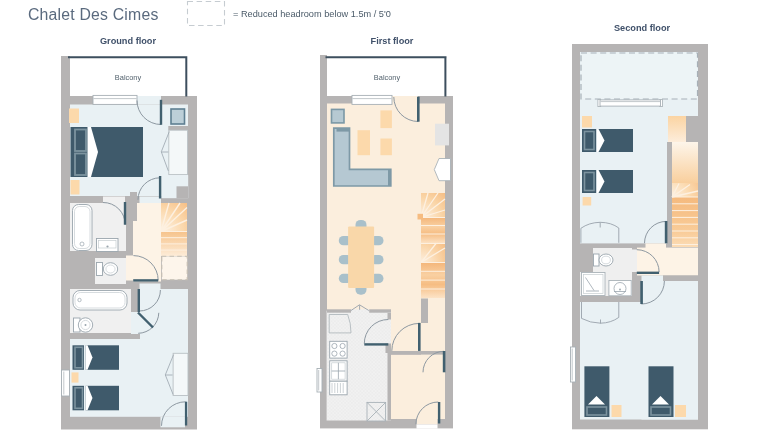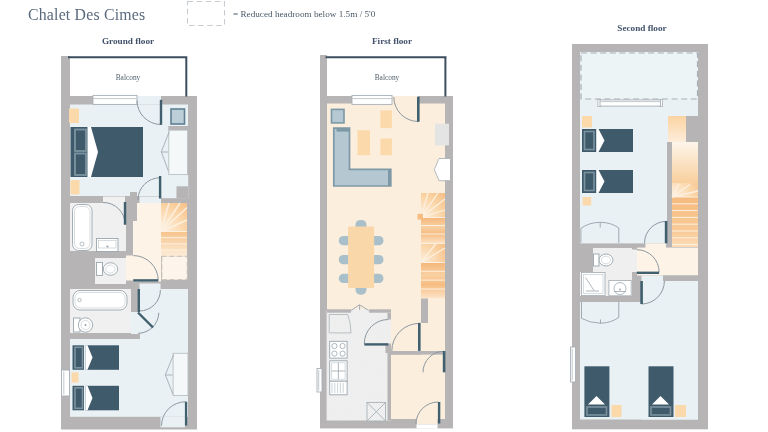--- a/index.html
+++ b/index.html
@@ -1,16 +1,16 @@
 <!DOCTYPE html>
 <html><head>
 <meta charset="utf-8">
 <style>
 html,body{margin:0;padding:0;background:#ffffff;}
-#page{width:768px;height:432px;position:relative;font-family:Liberation Serif, serif;border-radius:29px;}
+#page{width:768px;height:432px;position:relative;font-family:Liberation Sans, sans-serif;border-radius:29px;}
 svg{display:block;}
 </style>
 </head>
 <body>
 <div id="page">
 <svg width="768" height="432" viewBox="0 0 768 432">
 <defs>
 <pattern id="hatch" width="3.4" height="3.4" patternUnits="userSpaceOnUse">
 <rect width="3.4" height="3.4" fill="#f1f1f1"></rect>
 <path d="M0,0 L3.4,3.4 M3.4,0 L0,3.4" stroke="#e9e9e9" stroke-width="0.55"></path>

